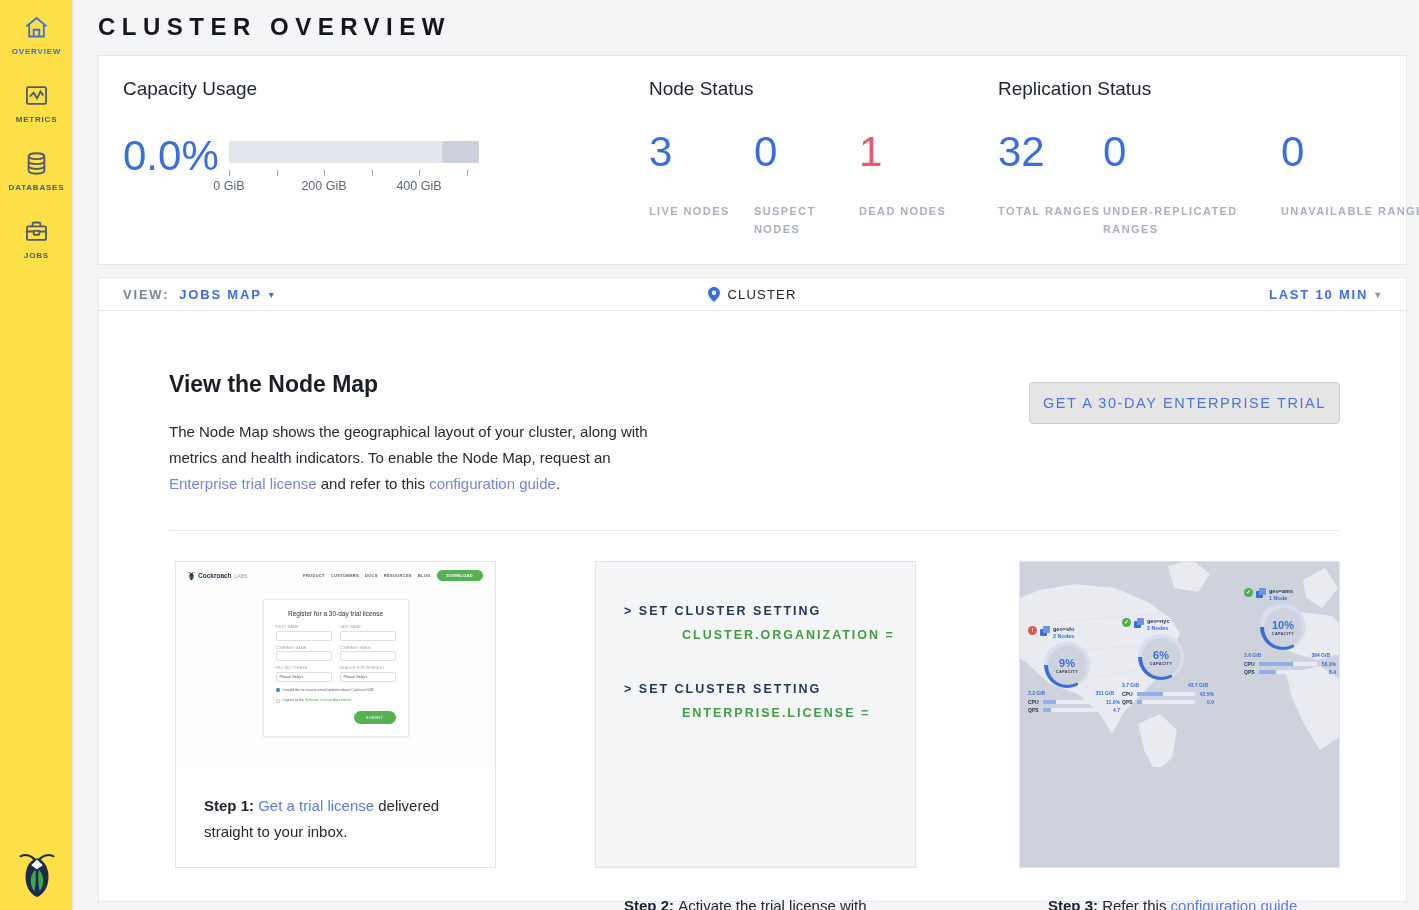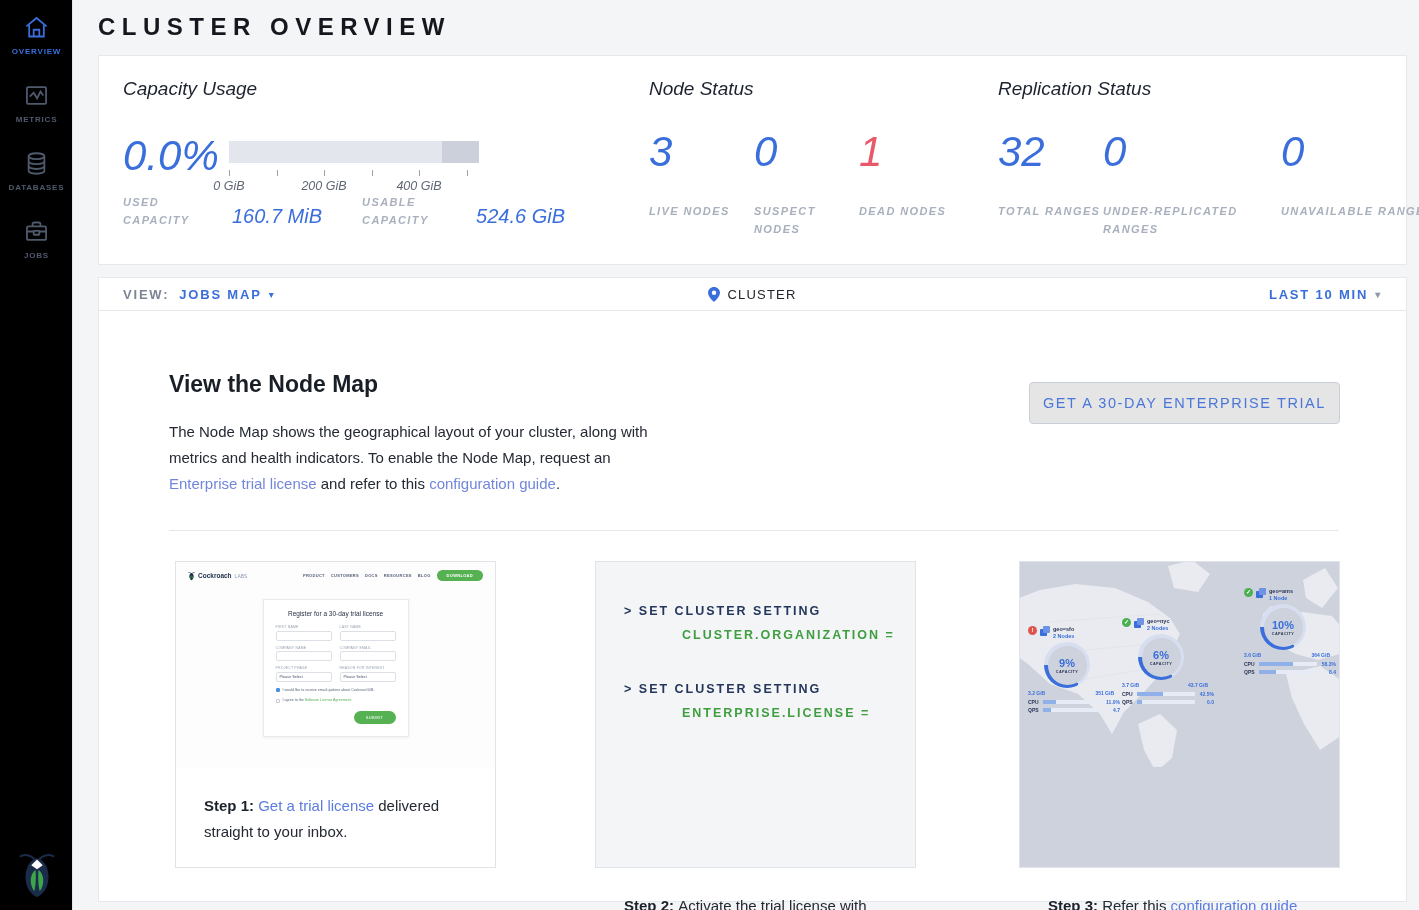--- a/index.html
+++ b/index.html
@@ -1,31 +1,31 @@
 <!DOCTYPE html>
 <html><head>
 <meta charset="utf-8">
 <style>
   * { margin:0; padding:0; box-sizing:border-box; }
   html,body { width:1419px; height:910px; font-family:"Liberation Sans", sans-serif; background:#f4f5f6; }
   #app { position:relative; width:1419px; height:910px; overflow:hidden; }
 
   
-  .sidebar { position:absolute; left:0; top:0; width:73px; height:910px; background:#000000; border-right:1px solid #e3e5e9; z-index:5; }
+  .sidebar { position:absolute; left:0; top:0; width:73px; height:910px; background:#fde047; border-right:1px solid #e3e5e9; z-index:5; }
   .nav-item { width:73px; display:flex; flex-direction:column; align-items:center; padding:14px 0 12px; cursor:pointer; }
   .nav-item svg { width:27px; height:27px; }
   .nav-label { margin-top:6px; font-size:8px; letter-spacing:0.8px; font-weight:bold; color:#4f5a6d; }
   .nav-item.active .nav-label { color:#3a6edb; }
   .sidebar-logo { position:absolute; bottom:12px; left:0; width:73px; display:flex; justify-content:center; }
 
   
   .page-title { position:absolute; left:98px; top:13px; font-size:24px; font-weight:600; letter-spacing:6.5px; color:#14171d; }
 
   
-  .stats-panel { position:absolute; left:98px; top:55px; width:1309px; height:210px; background:#fff; border:1px solid #e7e8eb;font-style:italic; }
+  .stats-panel { position:absolute; left:98px; top:55px; width:1309px; height:210px; background:#fff; border:1px solid #e7e8eb; }
   .stat-title { position:absolute; font-size:19px; font-weight:500; color:#1d2330; top:22px; }
   .stat-label { font-size:11px; letter-spacing:1.4px; color:#a9b0bd; font-weight:bold; line-height:18px; }
   .big-num { font-size:42px; font-weight:500; color:#3a6edb; }
   .big-num.red { color:#e8596b; }
   .stat-col { position:absolute; top:72px; width:150px; }
   .stat-col .stat-label { margin-top:26px; width:110px; }
   .stat-col.wide .stat-label { width:160px; }
 
   .cap-percent { position:absolute; left:24px; top:76px; }
   .cap-chart { position:absolute; left:130px; top:85px; width:250px; height:60px; }
@@ -183,30 +183,20 @@
         </div>
       <span class="cap-tick" style="left:0"></span>
         <span class="cap-tick" style="left:48px"></span>
         <span class="cap-tick" style="left:95px"></span>
       <span class="cap-tick" style="left:143px"></span>
         <span class="cap-tick" style="left:190px"></span>
         <span class="cap-tick" style="left:238px"></span>
       <span class="cap-tick-label" style="left:0">0 GiB</span>
       <span class="cap-tick-label" style="left:95px">200 GiB</span>
       <span class="cap-tick-label" style="left:190px">400 GiB</span>
-    </div>
-    <div class="cap-values">
-      <div class="cap-pair">
-        <div class="stat-label">USED CAPACITY</div>
-        <div class="cap-val">160.7 MiB</div>
-      </div>
-      <div class="cap-pair second">
-        <div class="stat-label">USABLE CAPACITY</div>
-        <div class="cap-val">524.6 GiB</div>
-      </div>
     </div>
 
     <h2 class="stat-title" style="left:550px">Node Status</h2>
     <div class="stat-col" style="left:550px">
       <div class="big-num">3</div>
       <div class="stat-label">LIVE NODES</div>
     </div>
     <div class="stat-col" style="left:655px">
       <div class="big-num">0</div>
       <div class="stat-label">SUSPECT NODES</div>

